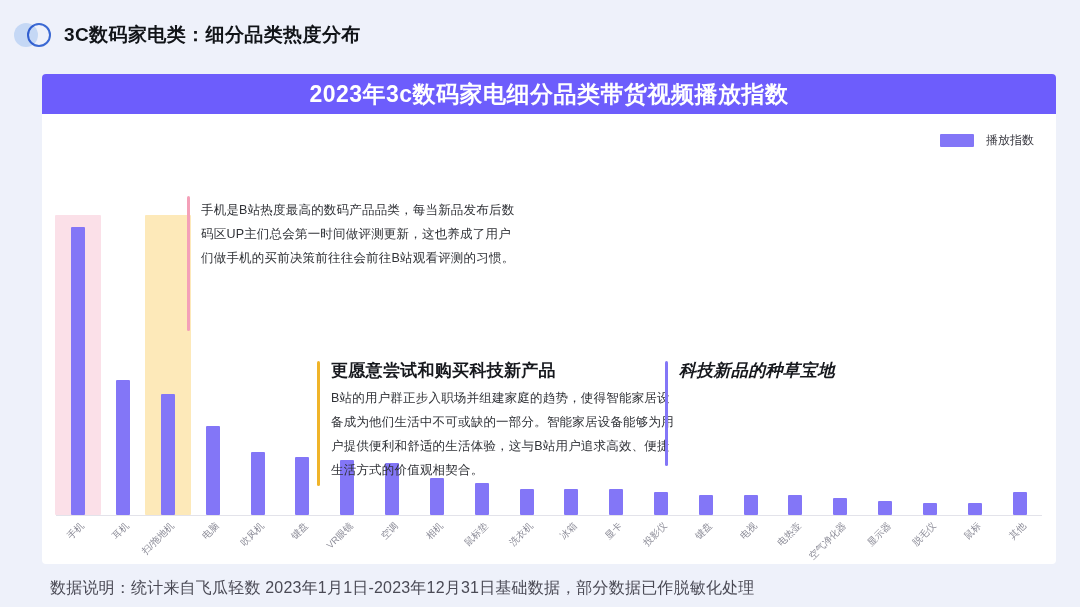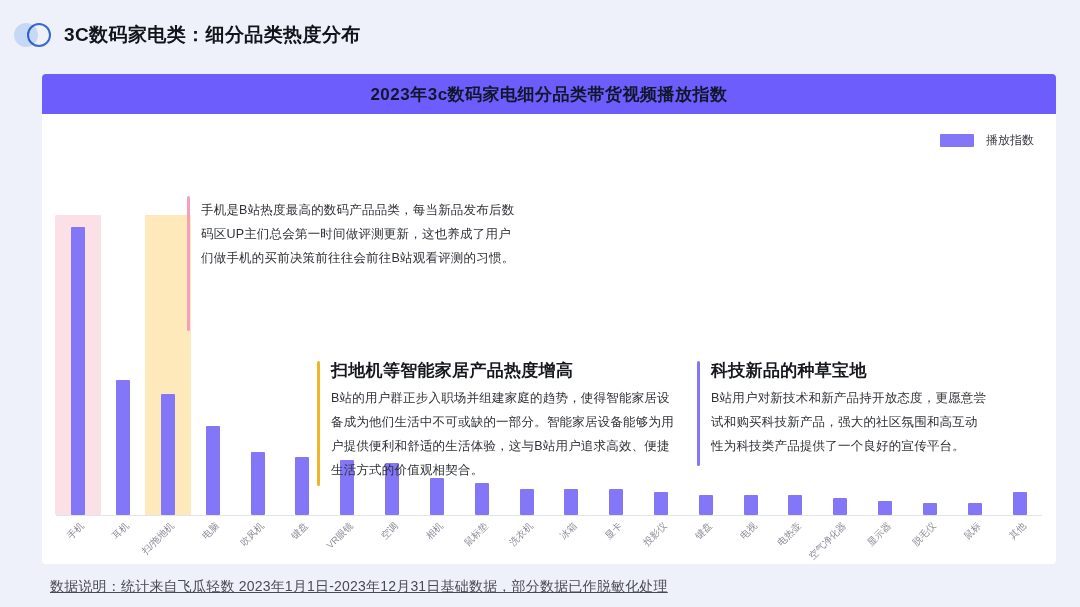--- a/index.html
+++ b/index.html
@@ -48,21 +48,21 @@
   }
   .chart-banner {
     position: absolute; left: 0; top: 0;
     width: 1014px; height: 40px;
     background: #6c5ce7;
     background: #6d5dfc;
     border-radius: 4px 4px 0 0;
     display: flex; align-items: center; justify-content: center;
   }
   .chart-banner-text {
-    color: #0f172a; font-size: 17px; font-weight: bold; letter-spacing: .5px; text-align: center;
+    color: #ffffff; font-size: 23px; font-weight: bold; letter-spacing: .5px; text-align: center;
   }
 
   
   .legend {
     position: absolute; right: 22px; top: 58px;
     display: flex; align-items: center; gap: 12px;
   }
   .legend-swatch {
     width: 34px; height: 13px; background: #8376f7; border-radius: 1px;
   }
@@ -113,27 +113,27 @@
   }
   .callout .cbody {
     margin-left: 14px; margin-top: 4px;
     font-size: 12.5px; color: #2f3136; line-height: 24px;
     letter-spacing: .2px;
   }
   #callout1 { left: 145px; top: 120px; width: 330px; }
   #callout1 .cbar { height: 135px; background: #f4a0b8; }
   #callout2 { left: 275px; top: 285px; width: 360px; }
   #callout2 .cbar { height: 125px; background: #f0b429; }
-  #callout3 { left: 655px; top: 285px; width: 290px; }
+  #callout3 { left: 623px; top: 285px; width: 290px; font-style: italic; }
   #callout3 .cbar { height: 105px; background: #8376f7; }
 
   
   .footnote {
     position: absolute; left: 50px; top: 578px;
-    font-size: 14px; color: #4a4a55; letter-spacing: .2px; text-decoration: underline;
+    font-size: 16px; color: #4a4a55; letter-spacing: .2px;
   }
 </style>
 </head>
 <body>
 
 <div id="page">
 
   <div class="header">
     <div class="header-icon">
       <div class="c-fill"></div>
@@ -249,27 +249,26 @@
         </div>
     </div>
 
     <div class="callout" id="callout1">
       <div class="cbar"></div>
       <div class="cbody">手机是B站热度最高的数码产品品类，每当新品发布后数码区UP主们总会第一时间做评测更新，这也养成了用户们做手机的买前决策前往往会前往B站观看评测的习惯。</div>
     </div>
 
     <div class="callout" id="callout2">
       <div class="cbar"></div>
-      <div class="ctitle">扫地机等智能家居产品热度增高</div>
+      <div class="ctitle">更愿意尝试和购买科技新产品</div>
       <div class="cbody">B站的用户群正步入职场并组建家庭的趋势，使得智能家居设备成为他们生活中不可或缺的一部分。智能家居设备能够为用户提供便利和舒适的生活体验，这与B站用户追求高效、便捷生活方式的价值观相契合。</div>
     </div>
 
     <div class="callout" id="callout3">
       <div class="cbar"></div>
       <div class="ctitle">科技新品的种草宝地</div>
-      <div class="cbody">B站用户对新技术和新产品持开放态度，更愿意尝试和购买科技新产品，强大的社区氛围和高互动性为科技类产品提供了一个良好的宣传平台。</div>
     </div>
 
   </div>
 
   <div class="footnote">数据说明：统计来自飞瓜轻数 2023年1月1日-2023年12月31日基础数据，部分数据已作脱敏化处理</div>
 
 </div>
 
 </body></html>

